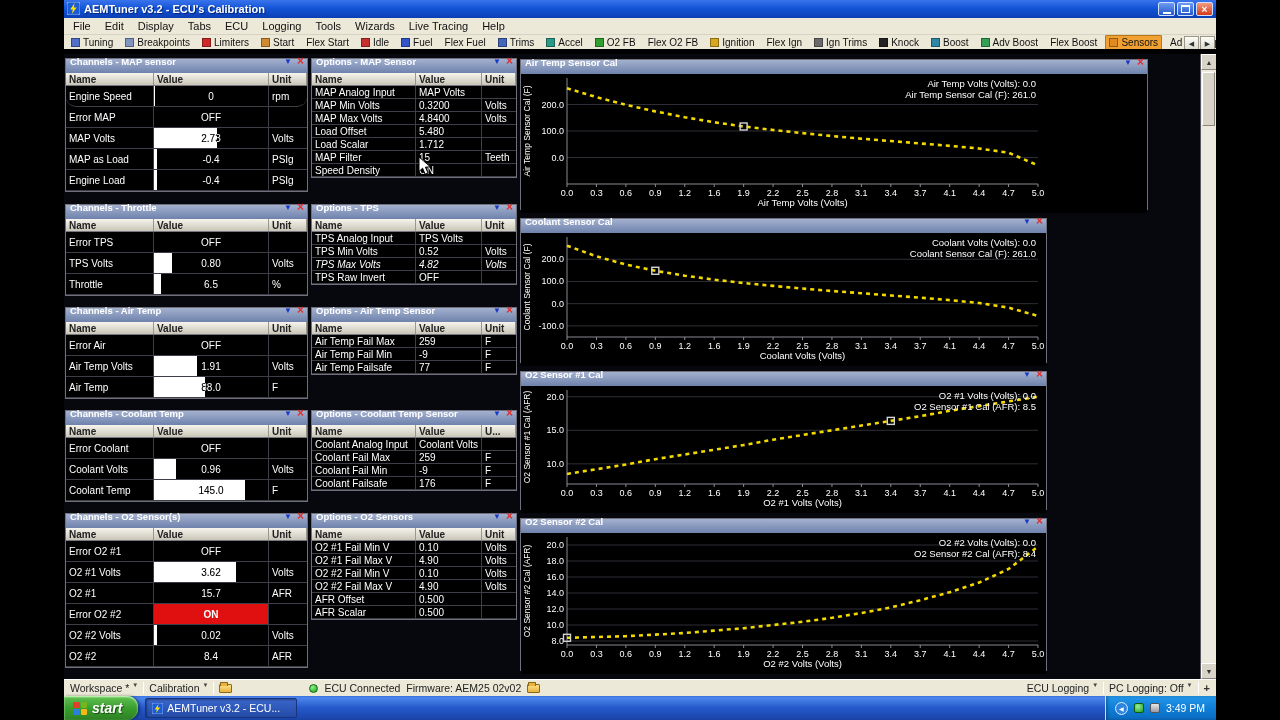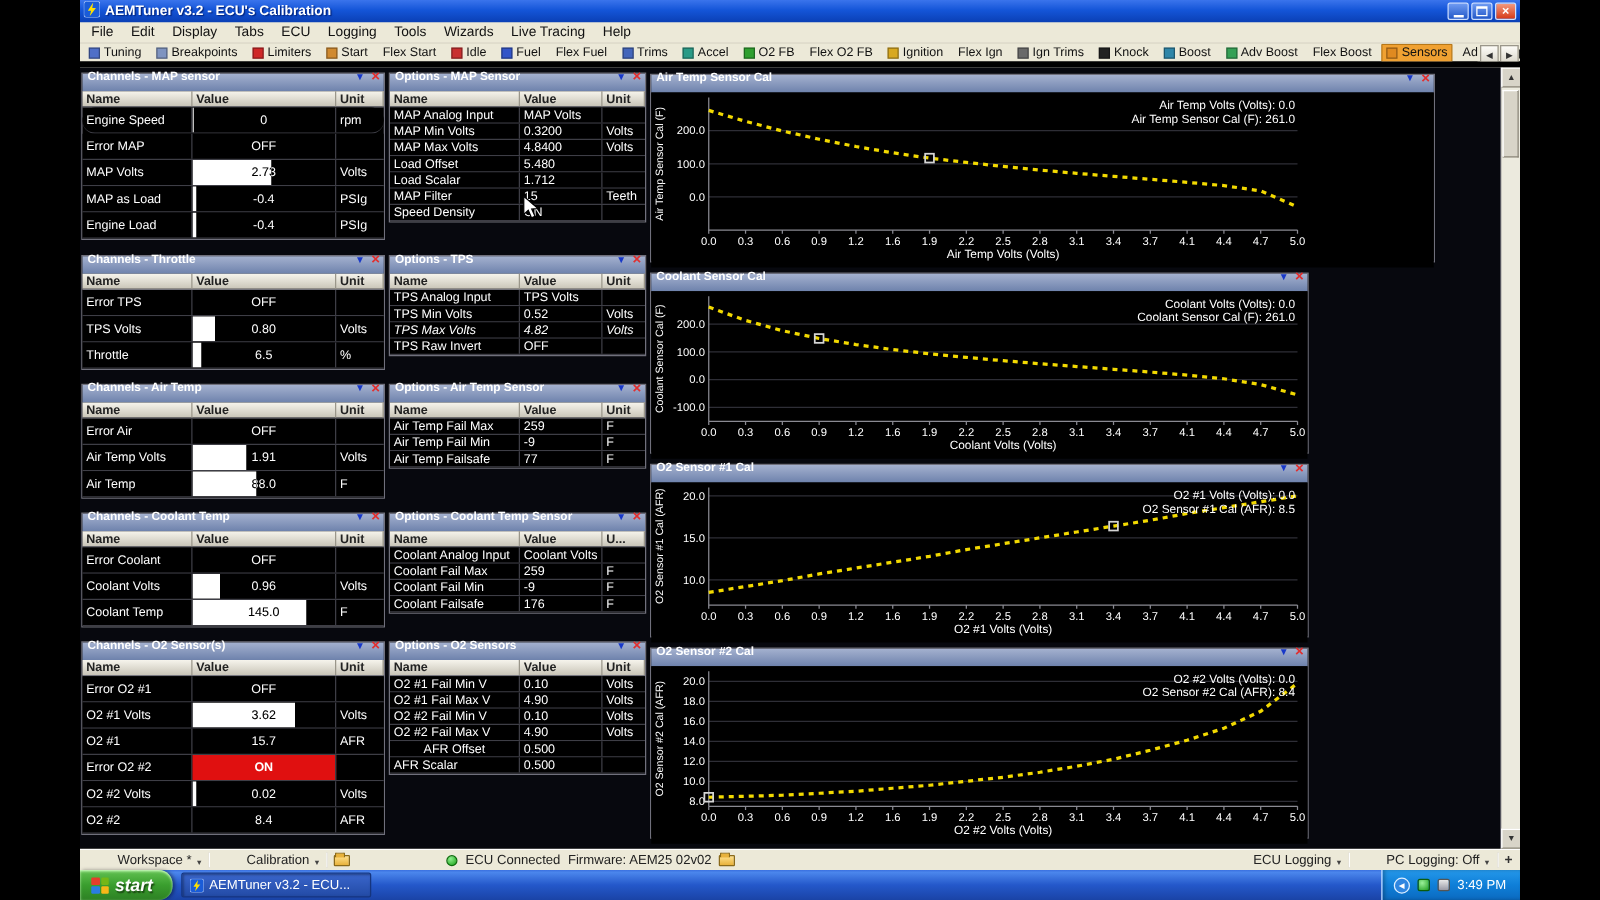--- a/index.html
+++ b/index.html
@@ -62,21 +62,21 @@
   .vs-btn{position:absolute;left:0;width:16px;height:16px;background:#d8d4c8;border:1px solid;border-color:#fff #8a8578 #8a8578 #fff;
           display:flex;align-items:center;justify-content:center;font-size:7px;color:#333;}
   .vs-up{top:0;} .vs-down{bottom:0;}
   .vs-thumb{position:absolute;left:1px;right:1px;top:18px;height:54px;background:#d8d4c8;border:1px solid;border-color:#fff #8a8578 #8a8578 #fff;}
 
   .cursor{position:absolute;z-index:50;pointer-events:none;}
 
   
   .statusbar{height:17px;flex:0 0 17px;background:#ece9d8;border-top:1px solid #fff;display:flex;align-items:center;
              font-size:10.5px;color:#222;padding:0 6px;gap:5px;}
-  .sb-item{display:inline-flex;align-items:flex-end;gap:3px;margin-left:24px;}
+  .sb-item{display:inline-flex;align-items:flex-start;gap:3px;}
   .dd{font-size:6px;color:#444;}
   .sb-sep{width:1px;height:12px;background:#b6b2a4;border-right:1px solid #fff;}
   .folder-icon{width:13px;height:9px;background:linear-gradient(180deg,#ffe08a,#e8b23c);border:1px solid #8a6a1a;border-radius:1px;position:relative;}
   .folder-icon::before{content:"";position:absolute;left:0;top:-3px;width:6px;height:3px;background:#e8b23c;border:1px solid #8a6a1a;border-bottom:none;border-radius:1px 1px 0 0;}
   .dot-green{width:9px;height:9px;border-radius:50%;background:radial-gradient(circle at 35% 30%,#8df08d,#18a018);border:1px solid #0c6a0c;}
   .sb-mid{display:inline-flex;align-items:center;gap:6px;margin-left:72px;}
   .sb-right{display:inline-flex;align-items:center;gap:5px;margin-left:auto;}
   .plus-icon{font-weight:bold;color:#333;font-size:11px;}
 
   
@@ -838,21 +838,21 @@
               <span>O2 #2 Fail Max V</span>
             </span>
             <span class="cell c-val left" style="flex: 1 1 auto;">
               <span class="val-text">4.90</span>
             </span>
             <span class="cell c-unit" style="flex: 0 0 34px; border-right: none;">
               <span>Volts</span>
             </span>
           </div>
           <div class="tbl-row" style="height: 13px; flex: 0 0 13px;">
-            <span class="cell c-name" style="flex: 0 0 104px; justify-content: center;">
+            <span class="cell c-name" style="flex: 0 0 104px;">
               <span>AFR Offset</span>
             </span>
             <span class="cell c-val left" style="flex: 1 1 auto;">
               <span class="val-text">0.500</span>
             </span>
             <span class="cell c-unit" style="flex: 0 0 34px; border-right: none;">
               <span></span>
             </span>
           </div>
           <div class="tbl-row" style="height: 13px; flex: 0 0 13px;">

